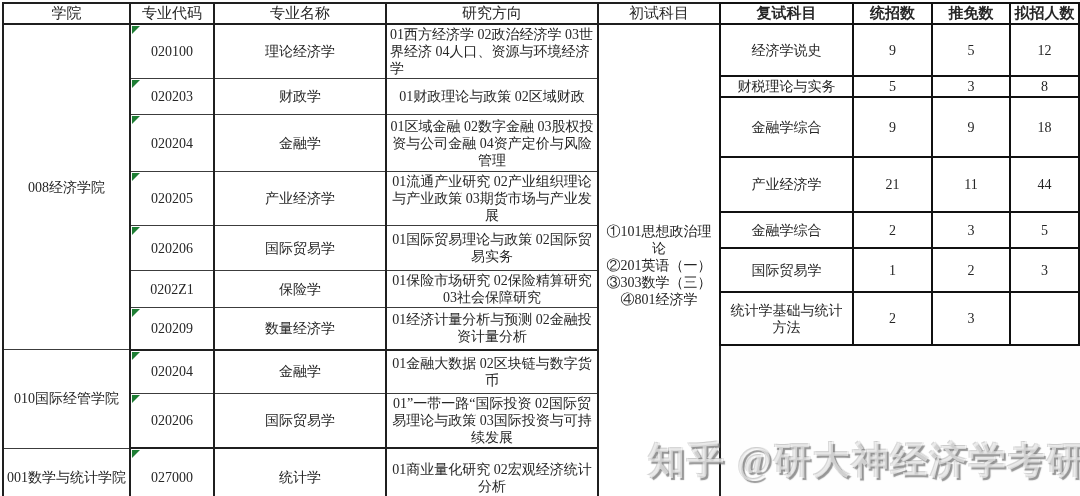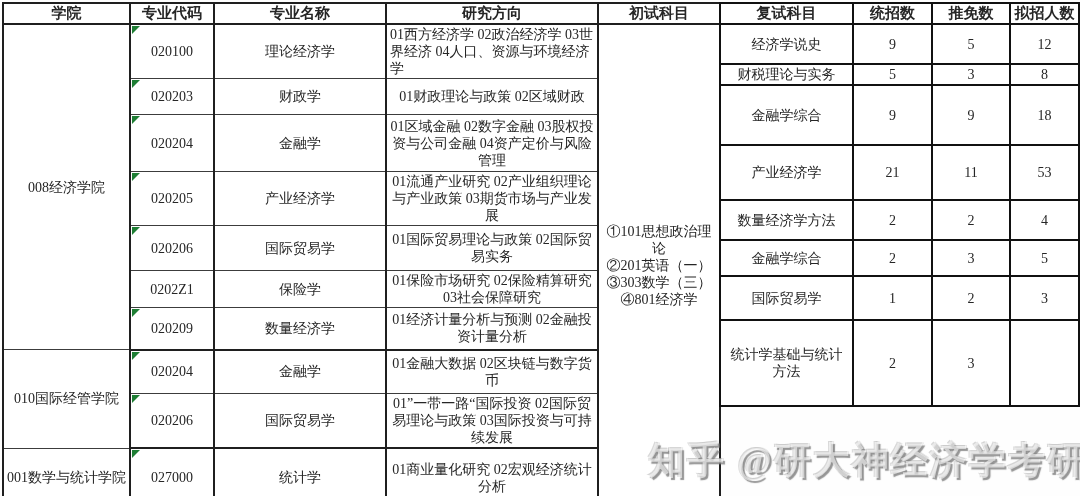--- a/index.html
+++ b/index.html
@@ -7,21 +7,21 @@
     position:relative;width:1080px;height:496px;background:#fefefe;overflow:hidden;
     font-family:"Liberation Serif","DejaVu Serif",serif;color:#262626;
   }
   table.tbl{border-collapse:collapse;table-layout:fixed;position:absolute;top:2px;background:#fff;}
   .tbl td,.tbl th{overflow:hidden;vertical-align:middle;text-align:center;padding:1px 3px;
     font-size:14px;line-height:17px;font-weight:normal;}
   
   .tbl-left{left:2px;width:717px;border:2px solid #1f1f1f;}
   .tbl-left td,.tbl-left th{border-left:2px solid #1f1f1f;border-right:2px solid #1f1f1f;
     border-top:1px solid #3c3c3c;border-bottom:1px solid #3c3c3c;}
-  .tbl-left tr.hdr th{border-bottom:2px solid #1f1f1f;font-weight:700;font-size:15px;}
+  .tbl-left tr.hdr th{border-bottom:2px solid #1f1f1f;font-weight:400;font-size:15px;}
   .tbl-left tr.grp-end td{border-bottom:2px solid #1f1f1f;}
   
   .tbl-right{left:719px;width:359px;border:2px solid #111;}
   .tbl-right td,.tbl-right th{border:2px solid #111;}
   .tbl-right tr.hdr th{font-weight:600;font-size:15px;}
   .dir{line-height:15.5px;}
   .dir.al{text-align:left;}
   .initial{white-space:pre-line;line-height:19px;}
   .codecell{position:relative;}
   .tri{position:absolute;top:1px;left:1px;width:0;height:0;
@@ -122,21 +122,21 @@
         <col style="width:78px">
         <col style="width:69px">
     </colgroup>
     <tbody>
         <tr class="hdr" style="height:20px">
       <th>复试科目</th>
       <th>统招数</th>
       <th>推免数</th>
       <th>拟招人数</th>
     </tr>
-    <tr style="height:40px">
+    <tr style="height:52px">
       <td>经济学说史</td>
       <td class="num">9</td>
       <td class="num">5</td>
       <td class="num">12</td>
     </tr>
     <tr style="height:20px">
       <td>财税理论与实务</td>
       <td class="num">5</td>
       <td class="num">3</td>
       <td class="num">8</td>
@@ -144,41 +144,35 @@
     <tr style="height:60px">
       <td>金融学综合</td>
       <td class="num">9</td>
       <td class="num">9</td>
       <td class="num">18</td>
     </tr>
     <tr style="height:55px">
       <td>产业经济学</td>
       <td class="num">21</td>
       <td class="num">11</td>
-      <td class="num">53</td>
-    </tr>
-    <tr style="height:40px">
-      <td>数量经济学方法</td>
-      <td class="num">2</td>
-      <td class="num">2</td>
-      <td class="num">4</td>
+      <td class="num">44</td>
     </tr>
     <tr style="height:36px">
       <td>金融学综合</td>
       <td class="num">2</td>
       <td class="num">3</td>
       <td class="num">5</td>
     </tr>
     <tr style="height:44px">
       <td>国际贸易学</td>
       <td class="num">1</td>
       <td class="num">2</td>
       <td class="num">3</td>
     </tr>
-    <tr style="height:86px">
+    <tr style="height:53px">
       <td>统计学基础与统计方法</td>
       <td class="num">2</td>
       <td class="num">3</td>
       <td class="num"></td>
     </tr>
   </tbody>
     </table>
 
   <div id="watermark">知乎 @研大神经济学考研</div>
 </div>

